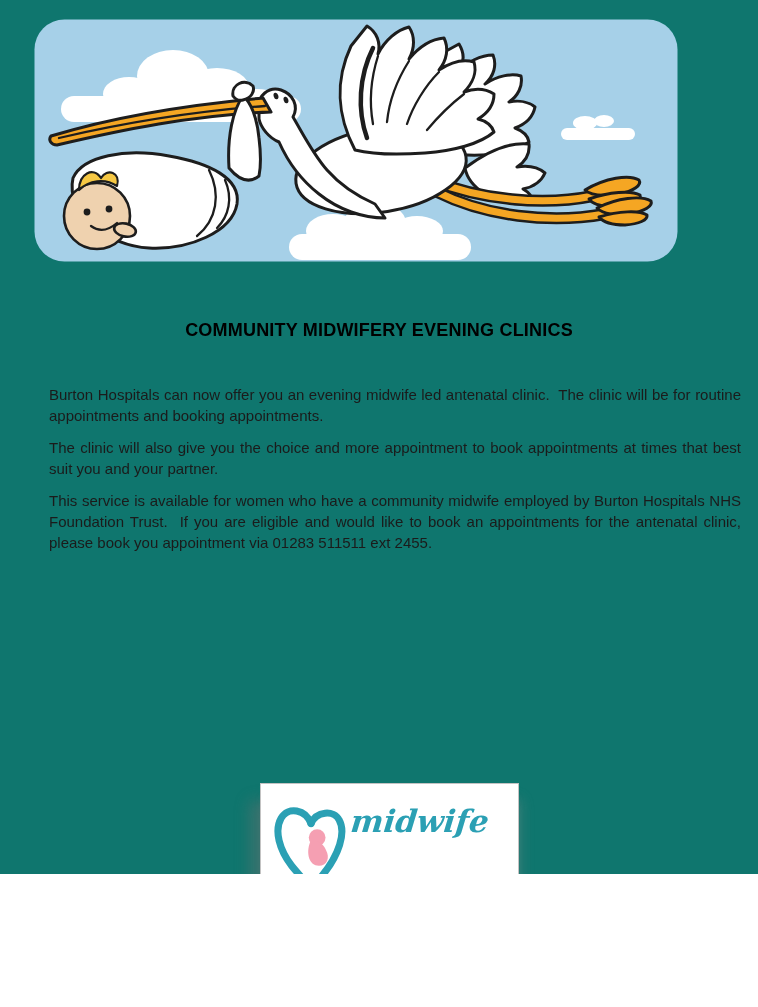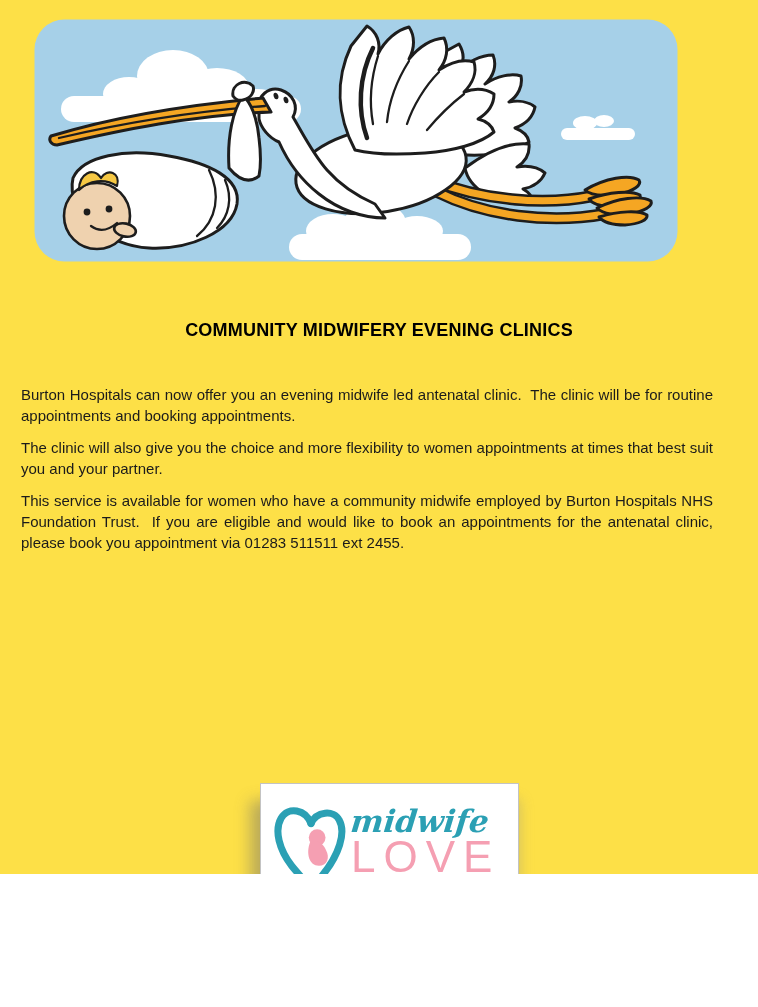--- a/index.html
+++ b/index.html
@@ -1,19 +1,19 @@
 <!DOCTYPE html>
 <html style="--sky_blue: #A6D0E8; --cloud_white: #FFFFFF; --stork_orange: #F5A623; --outline_black: #1D1D1D; --baby_skin: #EFD2AF; --baby_hair: #F6C844; --brand_teal: #2BA0B4; --brand_pink: #F59FB2; --text_color: #1B1B1B;"><head>
 <meta charset="utf-8">
 <style>
   html,body{margin:0;padding:0;background:#ffffff;}
   .page{
     position:relative;
     width:758px;height:874px;
-    background:#fde047;
+    background:#0f766e;
     font-family:"Liberation Sans", sans-serif;
     overflow:hidden;
   }
   
   .hero{position:absolute;left:33px;top:18px;width:646px;height:245px;}
   .hero svg{display:block;}
   .sky{fill:var(--sky_blue,#A6D0E8);}
   .cl{fill:var(--cloud_white,#ffffff);}
   .w{fill:#ffffff;stroke:var(--outline_black,#1d1d1d);stroke-width:3;stroke-linejoin:round;}
   .o{fill:var(--stork_orange,#F5A623);stroke:var(--outline_black,#1d1d1d);stroke-width:3;stroke-linejoin:round;}
@@ -25,21 +25,21 @@
   .hair{fill:var(--baby_hair,#F6C844);stroke:var(--outline_black,#1d1d1d);stroke-width:2.2;stroke-linejoin:round;}
   .blk{fill:var(--outline_black,#1d1d1d);}
   
   .title{
     position:absolute;left:0;top:308px;width:100%;
     text-align:center;
     font-size:18px;font-weight:bold;color:#000;
     letter-spacing:.2px;
   }
   
-  .content{position:absolute;left:21px;top:384px;width:692px;}
+  .content{position:absolute;left:49px;top:384px;width:692px;}
   .content p{
     margin:0 0 11px 0;
     font-size:15px;line-height:21px;color:var(--text_color,#1b1b1b);
     text-align:justify;
     white-space:pre-wrap;
   }
   
   .logo-card{
     position:absolute;left:260px;top:783px;width:257px;height:160px;
     background:#ffffff;
@@ -153,35 +153,34 @@
           <ellipse class="skin" cx="92" cy="212" rx="11" ry="6.5" transform="rotate(12 92 212)"></ellipse>
         </g>
       </g>
     </svg>
   </div>
 
   <h1 class="title">COMMUNITY MIDWIFERY EVENING CLINICS</h1>
 
   <div class="content">
     <p>Burton Hospitals can now offer you an evening midwife led antenatal clinic.  The clinic will be for routine appointments and booking appointments.</p>
-    <p>The clinic will also give you the choice and more flexibility to women appointments at times that best suit you and your partner.</p>
+    <p>The clinic will also give you the choice and more appointment to book appointments at times that best suit you and your partner.</p>
     <p>This service is available for women who have a community midwife employed by Burton Hospitals NHS Foundation Trust.  If you are eligible and would like to book an appointments for the antenatal clinic, please book you appointment via 01283 511511 ext 2455.</p>
   </div>
 
   <div class="logo-card">
     <svg class="logo-heart" width="88" height="144" viewBox="0 0 100 160">
       <path class="heart-stroke" d="M50,34 C44,18 24,14 16,28 C8,42 14,64 28,82 C36,92 44,100 48,106"></path>
       <path class="heart-stroke" d="M50,34 C56,20 76,18 82,30 C90,44 82,70 62,94 C57,100 52,103 48,106"></path>
       <path class="heart-stroke" d="M48,106 C46,120 40,128 30,130 C18,132 12,142 20,147 C27,151 34,146 34,138"></path>
       <path class="heart-stroke" d="M48,106 C50,116 52,124 52,130"></path>
       <circle class="teal-fill" cx="53" cy="138" r="7"></circle>
       <g>
         <circle class="fetus" cx="57" cy="50" r="9.5"></circle>
         <path class="fetus" d="M49,55 C44,68 48,82 59,82 C68,82 72,73 67,64 C64,58 60,54 56,55 Z"></path>
       </g>
     </svg>
     <div class="logo-text">
       <span class="logo-midwife">midwife</span>
-      <span class="logo-love">LOVE</span>
     </div>
   </div>
 
 </div>
 
 </body></html>

